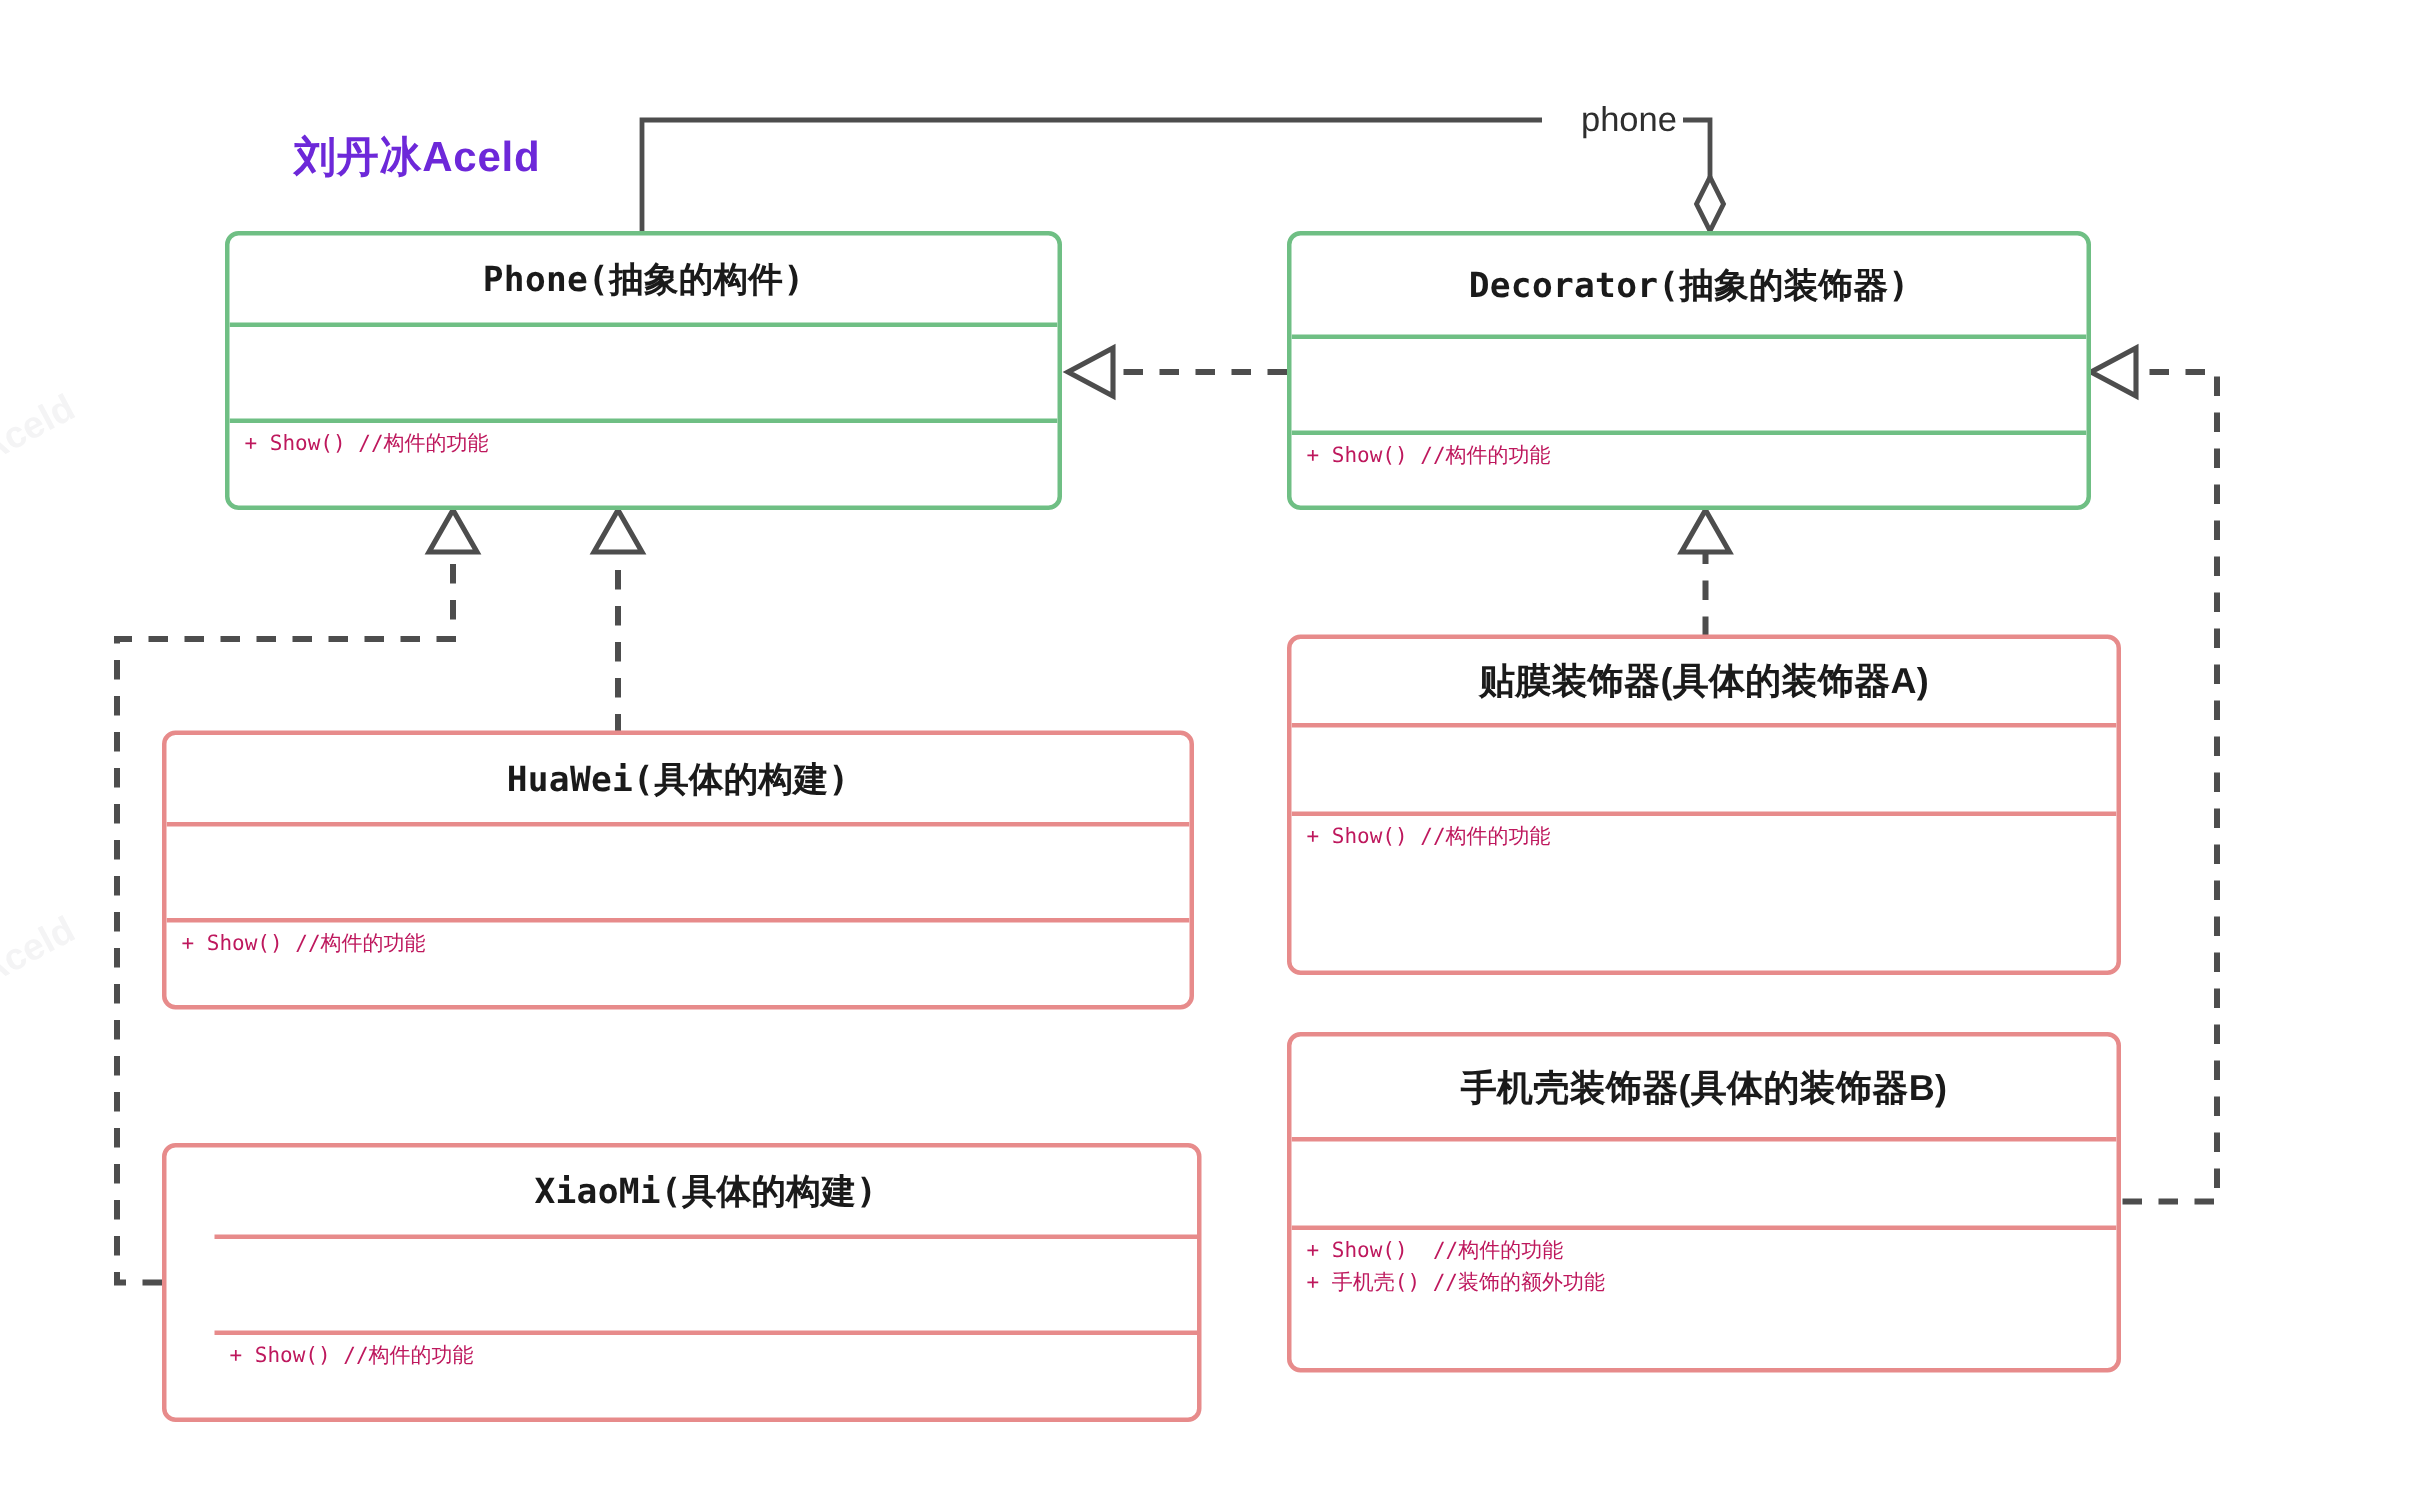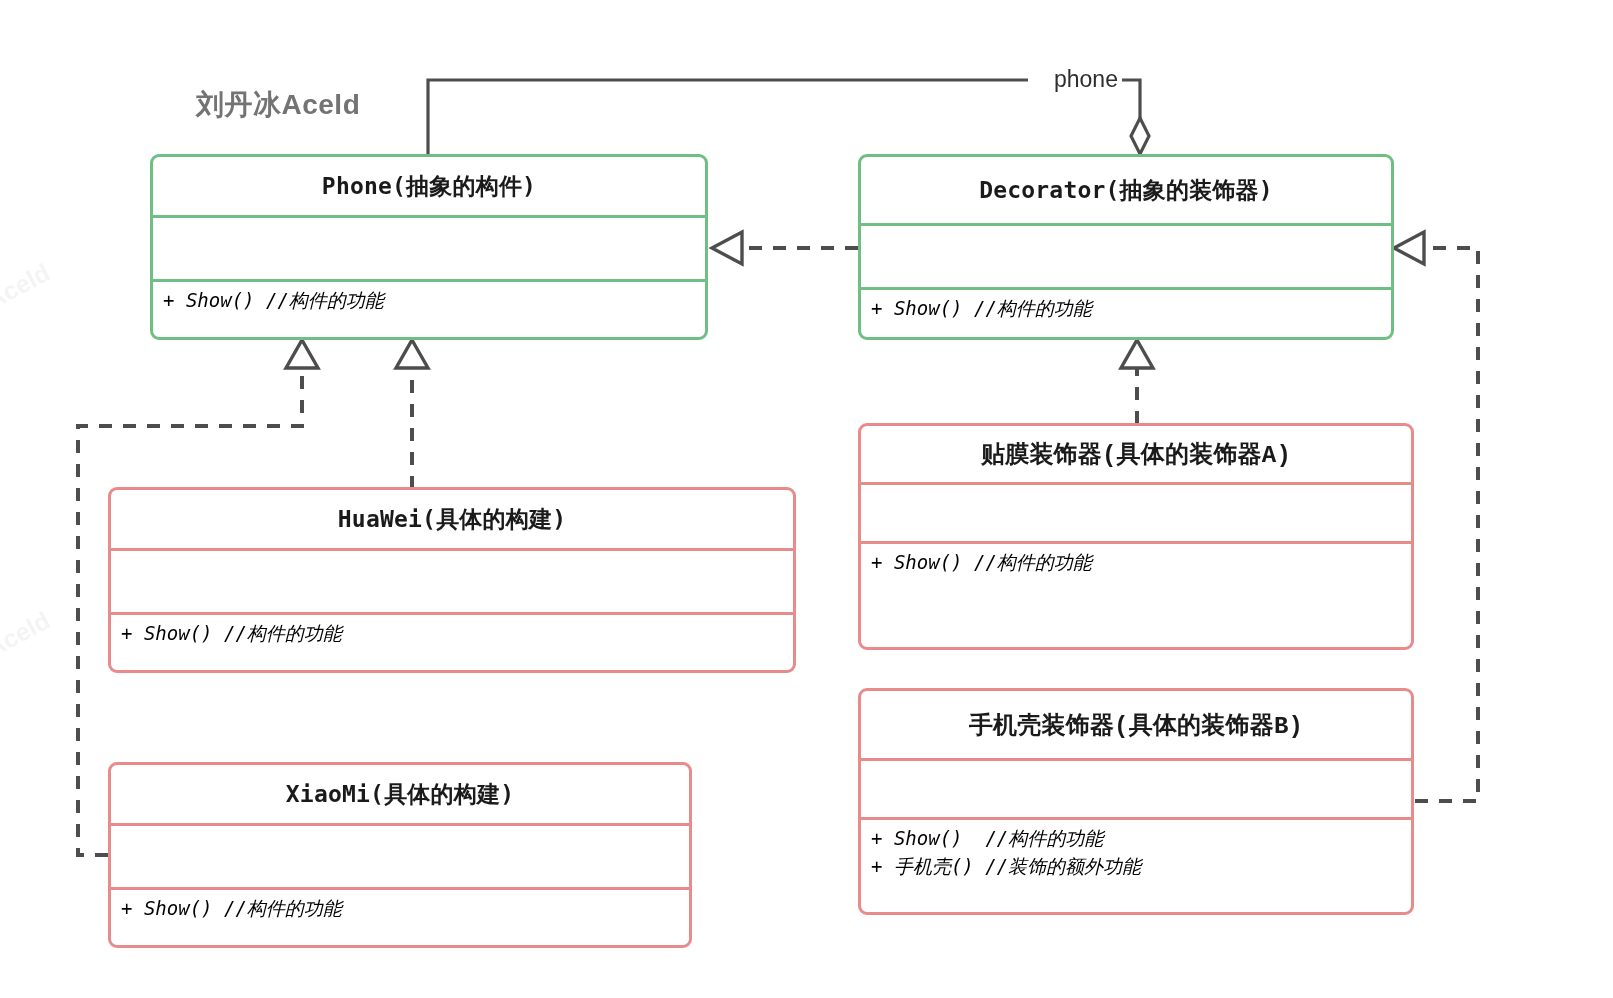--- a/index.html
+++ b/index.html
@@ -47,37 +47,35 @@
     box-sizing: border-box;
     display: flex;
     align-items: center;
     justify-content: center;
     text-align: center;
     font-weight: bold;
     font-size: 24px;
     color: #1a1a1a;
     letter-spacing: 0.2px;
     white-space: nowrap;
-    font-family: Liberation Mono, monospace;
   }
   .uml-title.mono {
     font-family: "DejaVu Sans Mono", "Liberation Mono", monospace;
     font-size: 23px;
     border-radius: 20px;
   }
   .uml-attrs {
     box-sizing: border-box;
   }
   .uml-methods {
     box-sizing: border-box;
     padding: 4px 0 0 10px;
     font-family: "DejaVu Sans Mono", "Liberation Mono", monospace;
-    font-size: 19px;
-    color: #000000;
-    font-style: italic;
+    font-size: 14px;
+    color: #be185d;
   }
   .uml-method-row {
     white-space: pre;
     line-height: 1.48;
   }
   .sep-green { border-top: 3px solid #6fbf84; }
   .sep-red   { border-top: 3px solid #e78b8b; }
 
   
   .edge-label {
@@ -89,21 +87,21 @@
     padding: 0 4px;
     z-index: 4;
     white-space: nowrap;
   }
 
   
   .watermark-main {
     position: absolute;
     font-size: 28px;
     font-weight: bold;
-    color: #737373;
+    color: #6d28d9;
     letter-spacing: 0.5px;
     white-space: nowrap;
     z-index: 2;
     user-select: none;
   }
   .watermark-edge {
     position: absolute;
     font-size: 25px;
     font-weight: bold;
     color: #f4f4f5;
@@ -176,21 +174,21 @@
   </div>
 
   <div class="uml-class red" style="left:108px; top:487px; width:688px; height:186px;">
     <div class="uml-title mono" style="height:58px;">HuaWei(具体的构建)</div>
     <div class="uml-attrs sep-red" style="height:64px;"></div>
     <div class="uml-methods sep-red" style="height:58px;">
       <div class="uml-method-row">+ Show() //构件的功能</div>
     </div>
   </div>
 
-  <div class="uml-class red" style="left:108px; top:762px; width:584px; height:186px;">
+  <div class="uml-class red" style="left:108px; top:762px; width:693px; height:186px;padding-left:32px;">
     <div class="uml-title mono" style="height:58px;">XiaoMi(具体的构建)</div>
     <div class="uml-attrs sep-red" style="height:64px;"></div>
     <div class="uml-methods sep-red" style="height:58px;">
       <div class="uml-method-row">+ Show() //构件的功能</div>
     </div>
   </div>
 
   <div class="uml-class red" style="left:858px; top:423px; width:556px; height:227px;">
     <div class="uml-title" style="height:56px;">贴膜装饰器(具体的装饰器A)</div>
     <div class="uml-attrs sep-red" style="height:59px;"></div>

